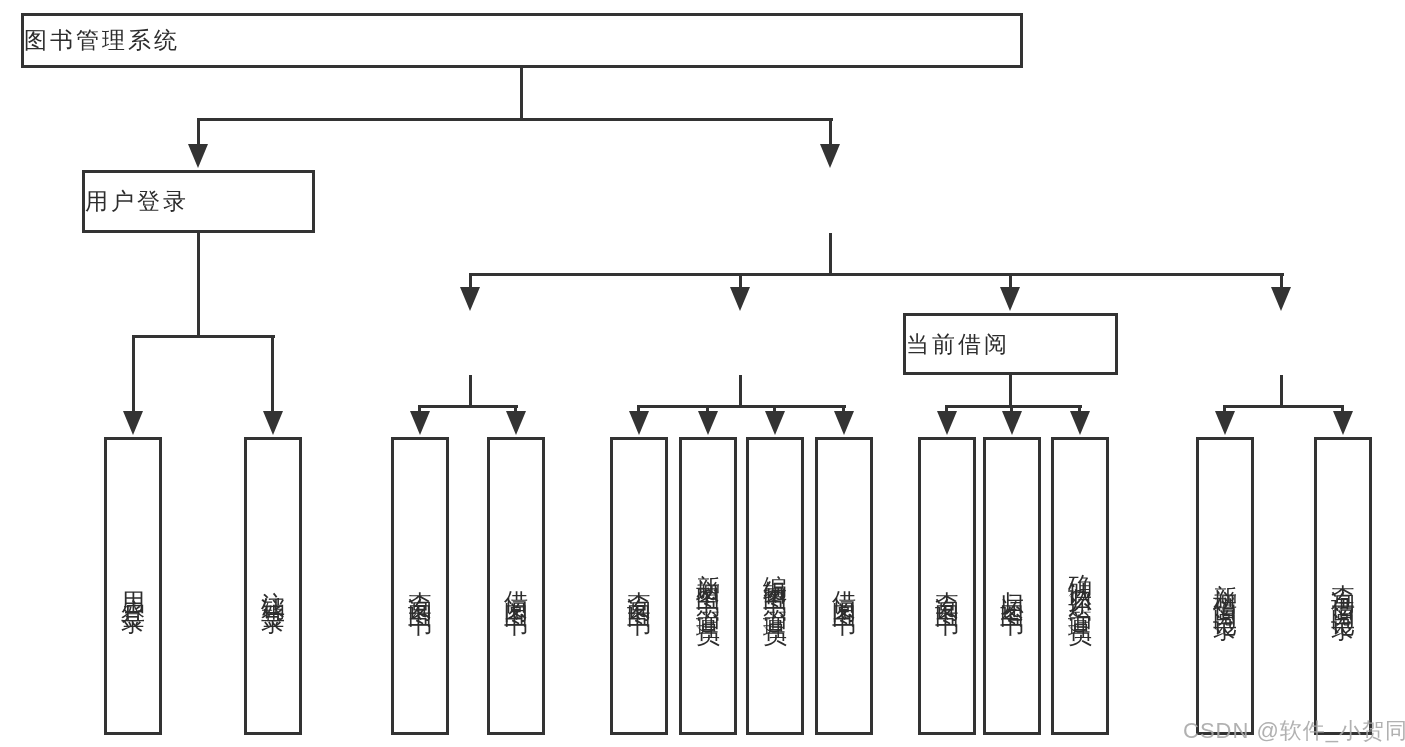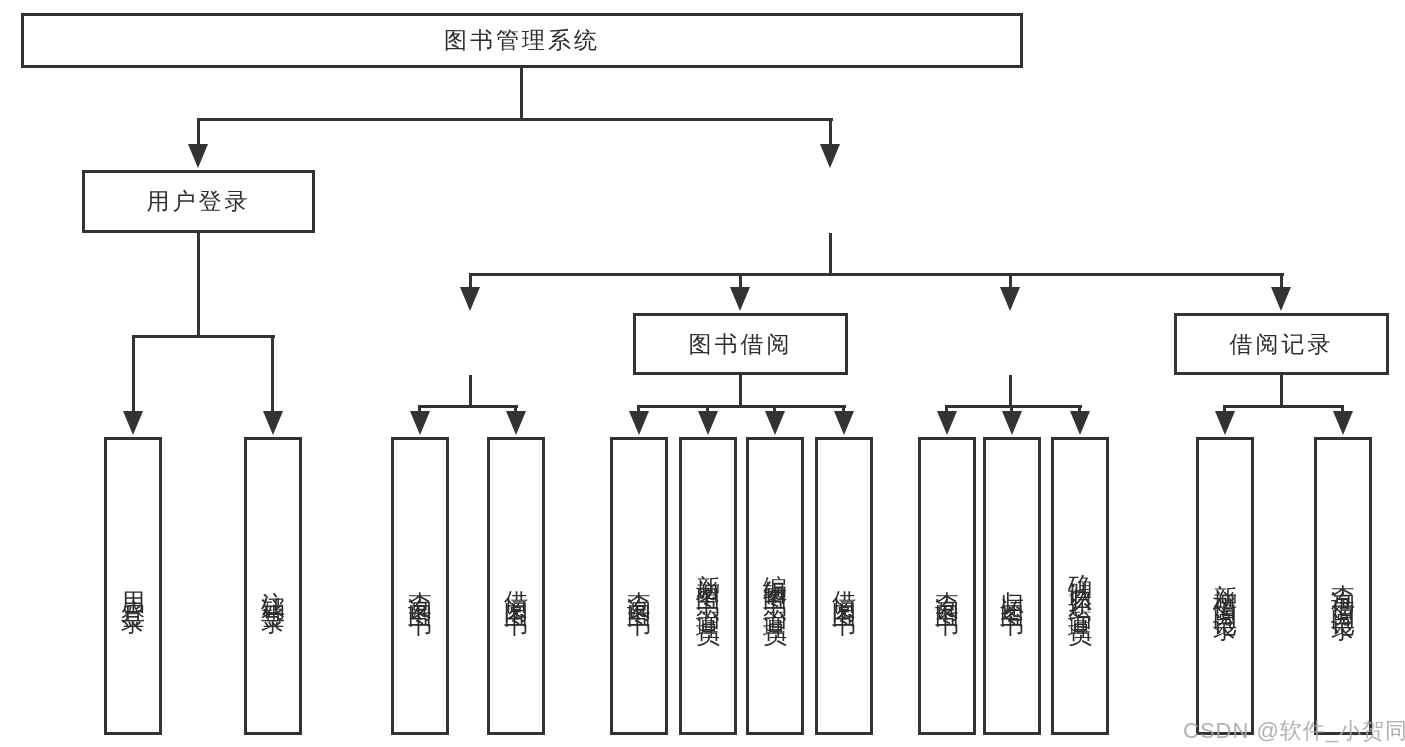--- a/index.html
+++ b/index.html
@@ -2,21 +2,21 @@
 <html><head>
 <meta charset="utf-8">
 <style>
   html,body { margin:0; padding:0; background:#fff; }
   #canvas {
     position:relative; width:1405px; height:747px; background:#ffffff;
     font-family:"Liberation Sans", sans-serif; overflow:hidden;
   }
   .box {
     position:absolute; box-sizing:border-box; border:3px solid #333333; background:#ffffff;
-    display:flex; align-items:center; justify-content:center;
+    display:flex; align-items:center; justify-content:flex-start;
   }
   .hlabel { font-size:23px; letter-spacing:3px; color:#2d2d2d; white-space:nowrap; }
   .vbox {
     position:absolute; box-sizing:border-box; width:58px; height:298px;
     border:3px solid #333333; background:#ffffff;
     display:flex; align-items:center; justify-content:center;
   }
   .vlabel {
     writing-mode:vertical-rl; text-orientation:mixed;
     font-size:24px; letter-spacing:7px; line-height:1; color:#2d2d2d; white-space:nowrap;
@@ -38,25 +38,22 @@
 <div id="canvas">
 
   <div class="box" style="left:21px; top:13px; width:1002px; height:55px;">
     <span class="hlabel">图书管理系统</span>
   </div>
 
   <div class="box" style="left:82px; top:170px; width:233px; height:63px;">
     <span class="hlabel">用户登录</span>
   </div>
 
-  <div class="box" style="left:633px; top:313px; width:215px; height:62px;">
-    <span class="hlabel">图书借阅</span>
-  </div>
-  <div class="box" style="left:1174px; top:313px; width:215px; height:62px;">
-    <span class="hlabel">借阅记录</span>
+  <div class="box" style="left:903px; top:313px; width:215px; height:62px;">
+    <span class="hlabel">当前借阅</span>
   </div>
 
   <div class="vbox" style="left:104px; top:437px;">
     <span class="vlabel">用户登录</span>
   </div>
   <div class="vbox" style="left:244px; top:437px;">
     <span class="vlabel">注销登录</span>
   </div>
   <div class="vbox" style="left:391px; top:437px;">
     <span class="vlabel">查询图书</span>

